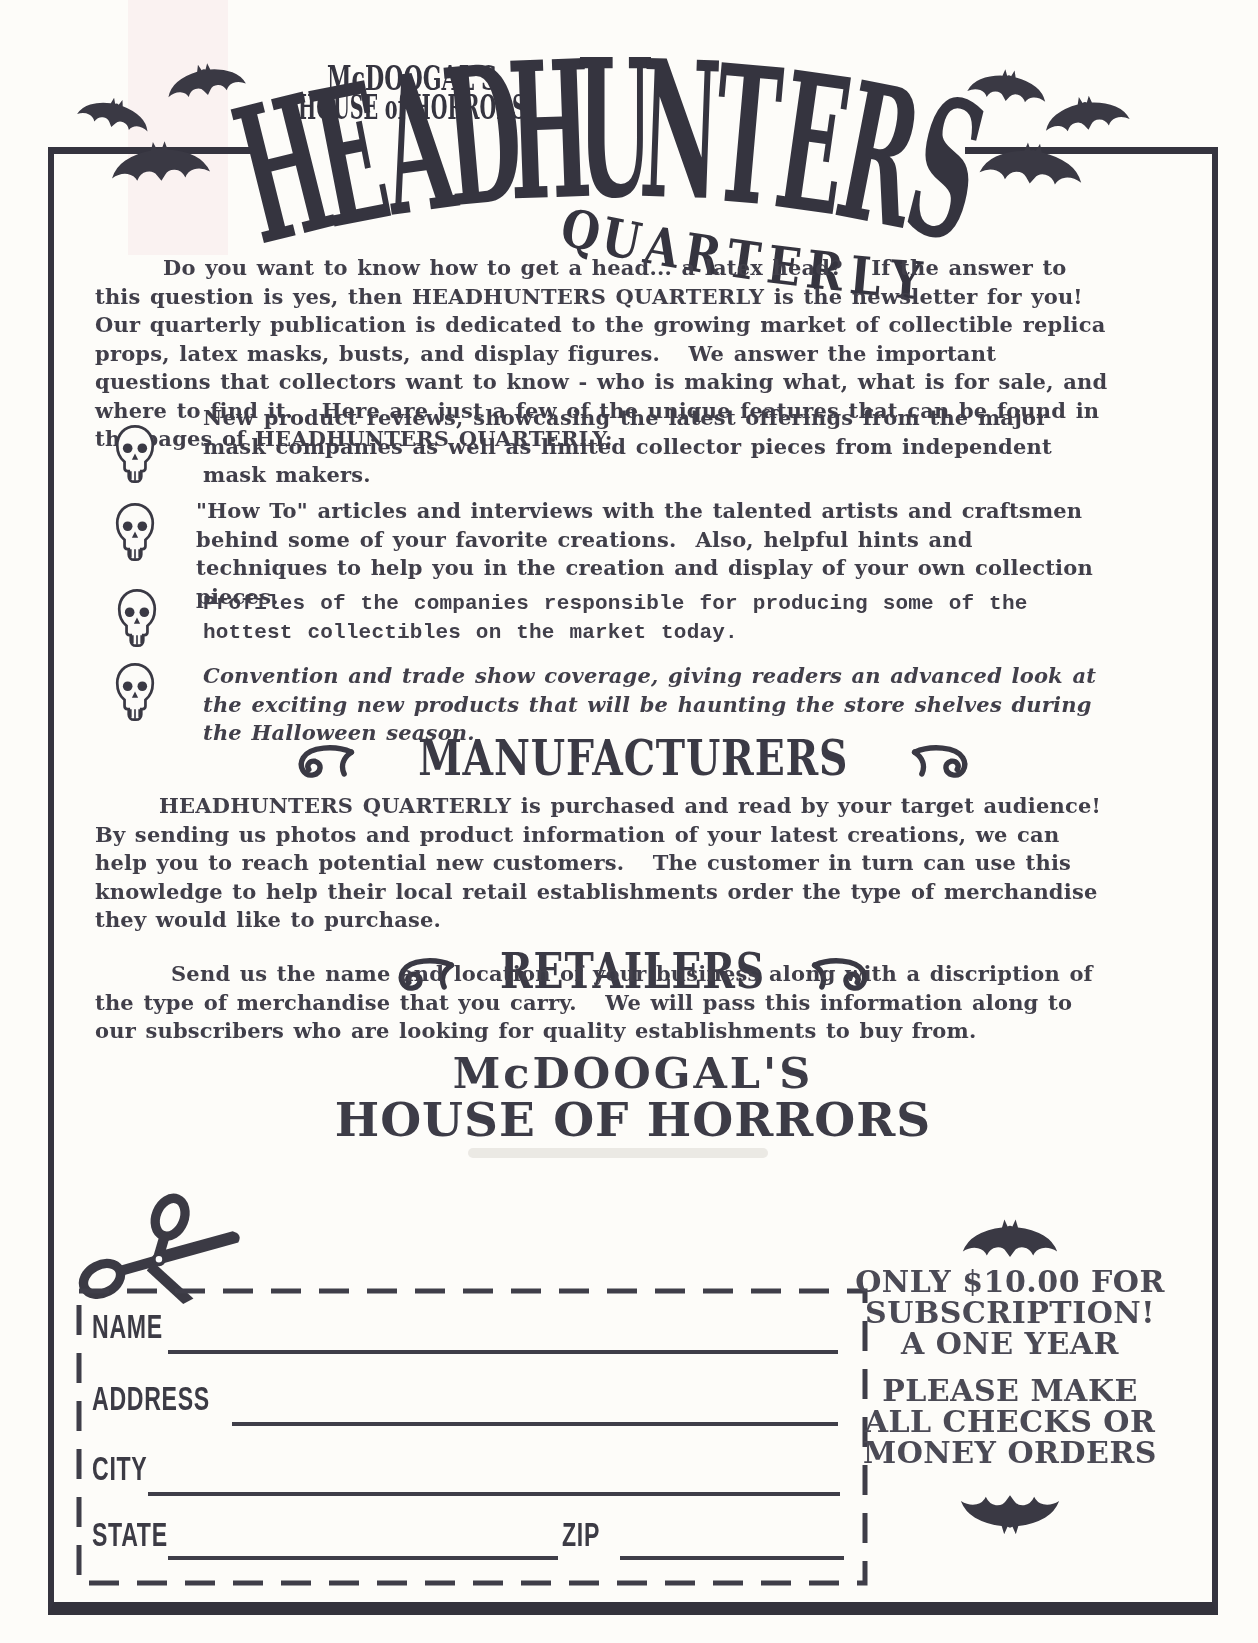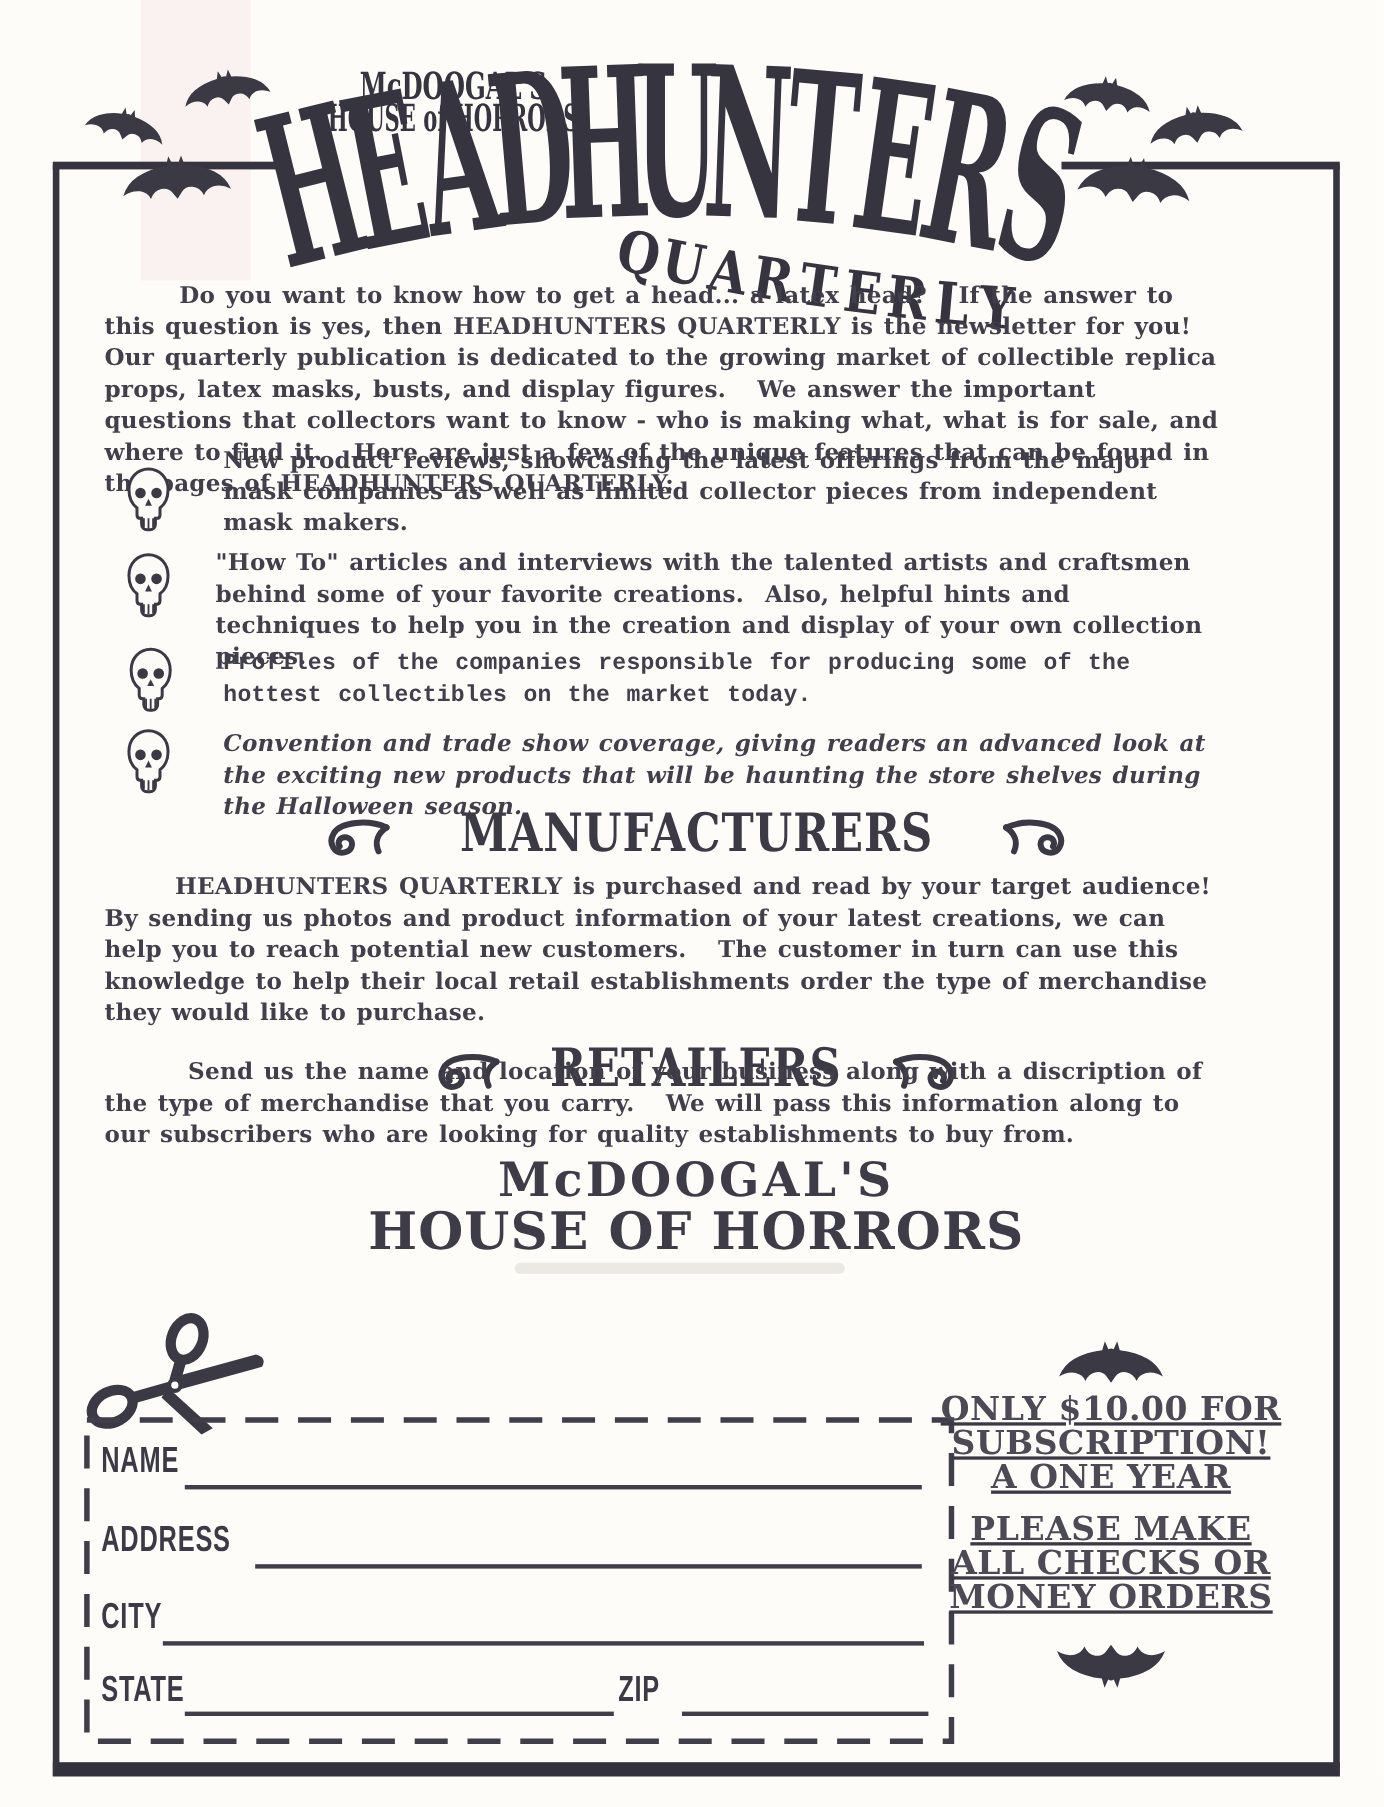--- a/index.html
+++ b/index.html
@@ -35,21 +35,21 @@
 
   .store{position:absolute;left:48px;width:1170px;text-align:center;font-weight:bold;
          font-family:"DejaVu Serif",serif;color:#3d3c47;}
 
   
   .flabel{position:absolute;font:bold 33px/34px "Liberation Sans",sans-serif;color:#3c3b45;
           letter-spacing:1px;transform:scaleX(.7);transform-origin:left center;}
   .fline{position:absolute;height:38px;border-bottom:4px solid #3f3e49;}
 
   
-  .sub{position:absolute;left:846px;top:1216px;width:328px;text-align:center;text-decoration:underline;}
+  .sub{position:absolute;left:846px;top:1216px;width:328px;text-align:center;}
   .sub-bat{width:96px;height:42px;margin:0 auto 8px auto;}
   .sub-bat-bottom{width:100px;height:44px;margin:26px auto 0 auto;transform:rotate(180deg);}
   .subline{font:bold 30px/31px "DejaVu Serif",serif;color:#4b4a55;letter-spacing:.5px;}
   .subgap{height:16px;}
 </style>
 </head>
 <body>
 
 <div class="page">
 

